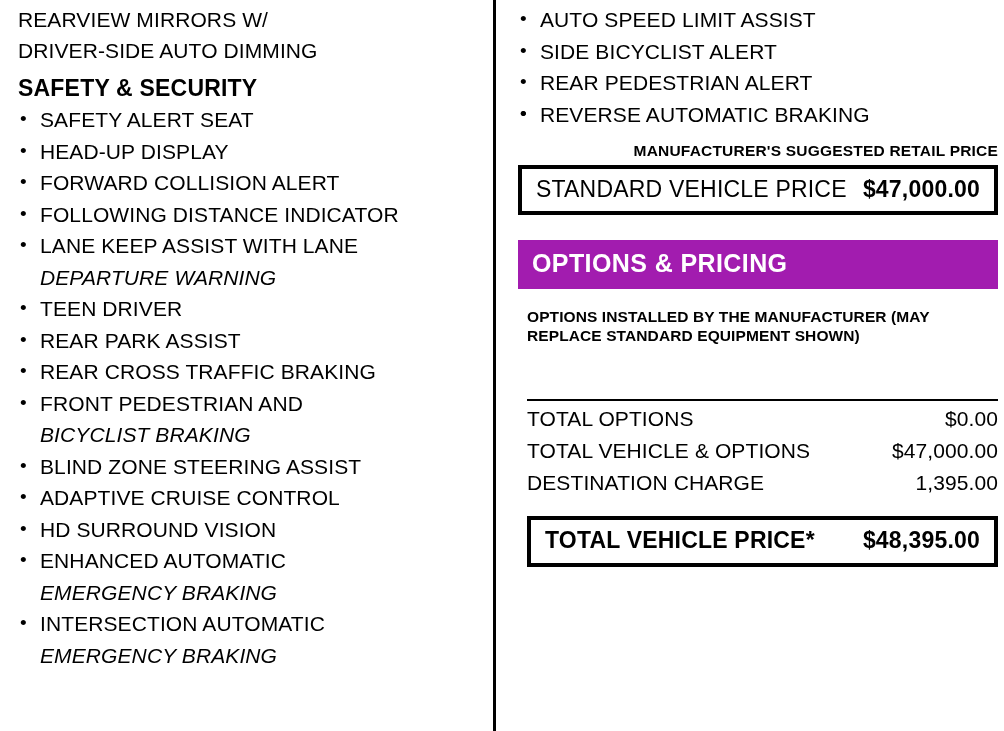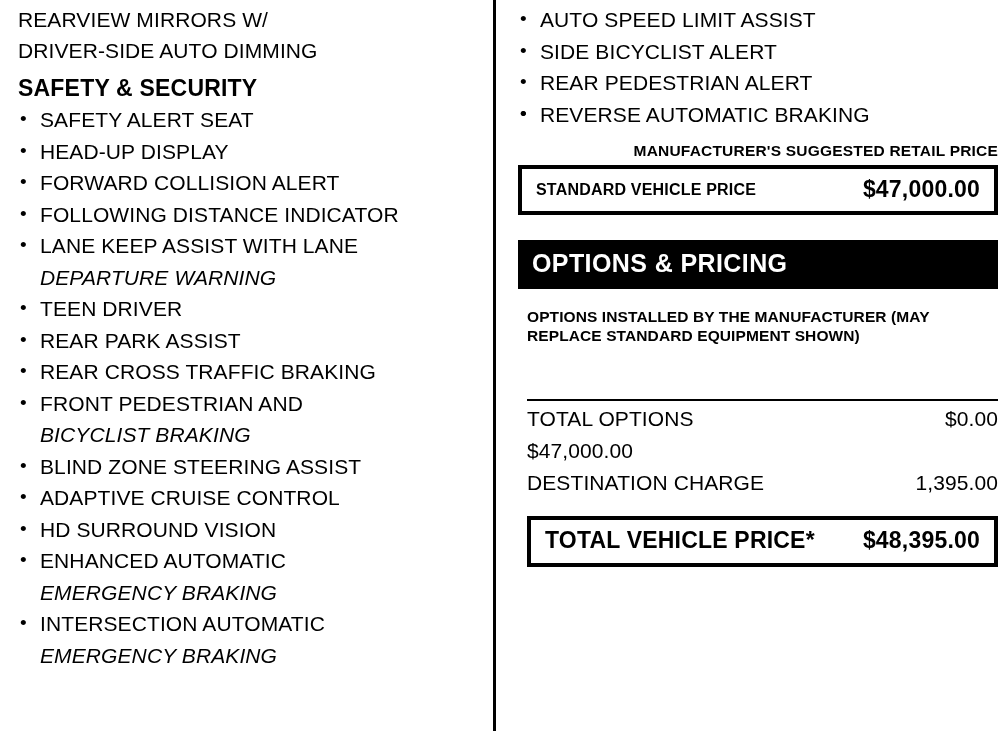--- a/index.html
+++ b/index.html
@@ -102,31 +102,31 @@
   .price-box {
     border: 4px solid #000;
     display: flex;
     align-items: center;
     justify-content: space-between;
     padding: 7px 14px 8px 14px;
     margin-right: 2px;
     box-sizing: border-box;
   }
   .price-box .label {
-    font-size: 16px;
-    font-weight: bold;
+    font-size: 23px;
+    font-weight: normal;
     letter-spacing: 0.2px;
   }
   .price-box .value {
     font-size: 23px;
     font-weight: bold;
     letter-spacing: 0.2px;
   }
   .black-bar {
-    background: #000000;
+    background: #a21caf;
     color: #fff;
     font-size: 25px;
     font-weight: bold;
     letter-spacing: 0.4px;
     padding: 9px 14px 11px 14px;
     margin-top: 25px;
     margin-right: 2px;
   }
   .options-note {
     font-size: 15.5px;
@@ -221,20 +221,21 @@
     <div class="black-bar">OPTIONS &amp; PRICING</div>
 
     <div class="options-note">OPTIONS INSTALLED BY THE MANUFACTURER (MAY REPLACE STANDARD EQUIPMENT SHOWN)</div>
 
     <div class="totals">
       <div class="totals-row">
         <span>TOTAL OPTIONS</span>
         <span>$0.00</span>
       </div>
       <div class="totals-row">
+        <span>TOTAL VEHICLE &amp; OPTIONS</span>
         <span>$47,000.00</span>
       </div>
       <div class="totals-row">
         <span>DESTINATION CHARGE</span>
         <span>1,395.00</span>
       </div>
     </div>
 
     <div class="total-price-box">
       <span class="label">TOTAL VEHICLE PRICE*</span>

